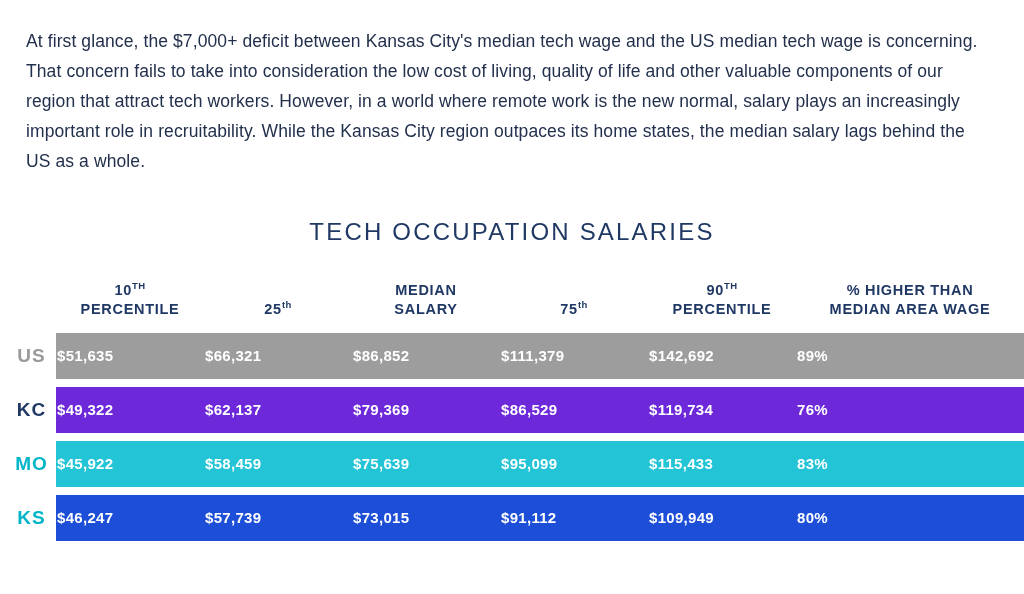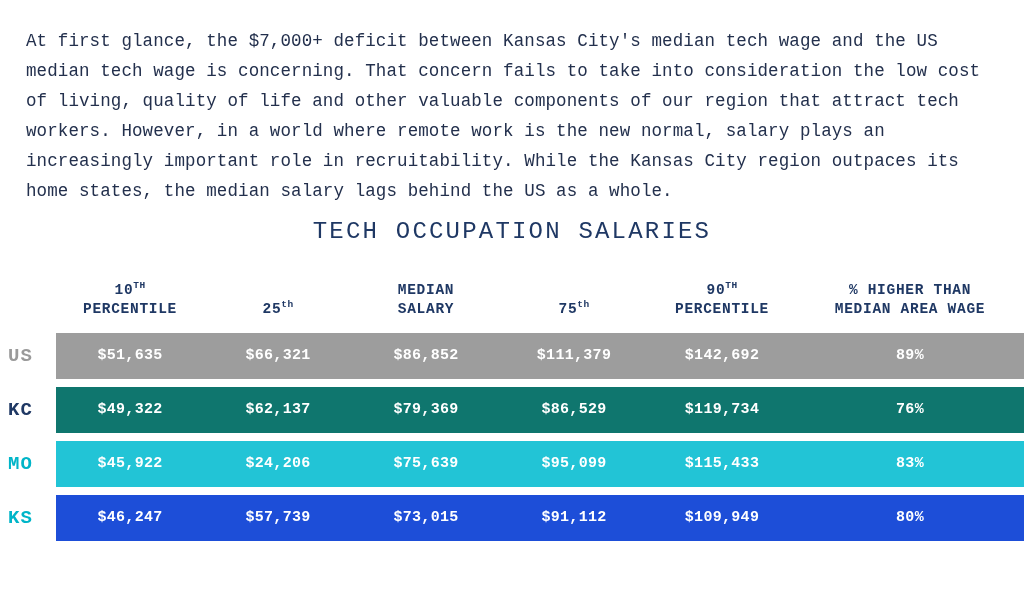--- a/index.html
+++ b/index.html
@@ -13,21 +13,20 @@
     font-family: "Liberation Sans", sans-serif;
     color: #1b2a4e;
     overflow: hidden;
   }
 
   .page {
     position: relative;
     width: 820px;
     height: 594px;
     box-sizing: border-box;
-    font-family: Liberation Mono, monospace;
   }
 
   
   .intro {
     position: absolute;
     left: 26px;
     top: 8px;
     width: 968px;
     font-size: 17.5px;
     line-height: 30px;
@@ -84,37 +83,36 @@
 
   tbody tr { height: 46px; }
   tbody tr.spacer-row { height: 8px; }
   tbody tr.spacer-row td { padding: 0; border: 0; background: transparent; }
 
   td.rowlabel {
     font-size: 19px;
     font-weight: bold;
     letter-spacing: 1px;
     color: #00b5c8;
-    text-align: left;
+    text-align: center;
     padding-left: 8px;
     background: #ffffff;
   }
   td.rowlabel.dark { color: #1f3864; }
   td.rowlabel.gray { color: #9a9a9a; }
 
   td.cell {
-    text-align: center;
     font-size: 15px;
     font-weight: bold;
     color: #ffffff;
     letter-spacing: 0.3px;
   }
 
   tr.band-us td.cell { background: #9d9d9d; }
-  tr.band-kc td.cell { background: #0f766e; }
+  tr.band-kc td.cell { background: #6d28d9; }
   tr.band-mo td.cell { background: #22c4d6; }
   tr.band-ks td.cell { background: #1d4ed8; }
 
   
   .footer {
     position: absolute;
     right: 14px;
     top: 556px;
     font-size: 16px;
     letter-spacing: 1.4px;
@@ -194,21 +192,21 @@
           <td class="cell">$119,734</td>
           <td class="cell">76%</td>
         </tr>
         <tr class="spacer-row">
             <td colspan="7"></td>
           </tr>
 
         <tr class="band-mo">
           <td class="rowlabel">MO</td>
           <td class="cell">$45,922</td>
-          <td class="cell">$24,206</td>
+          <td class="cell">$58,459</td>
           <td class="cell">$75,639</td>
           <td class="cell">$95,099</td>
           <td class="cell">$115,433</td>
           <td class="cell">83%</td>
         </tr>
         <tr class="spacer-row">
             <td colspan="7"></td>
           </tr>
 
         <tr class="band-ks">

